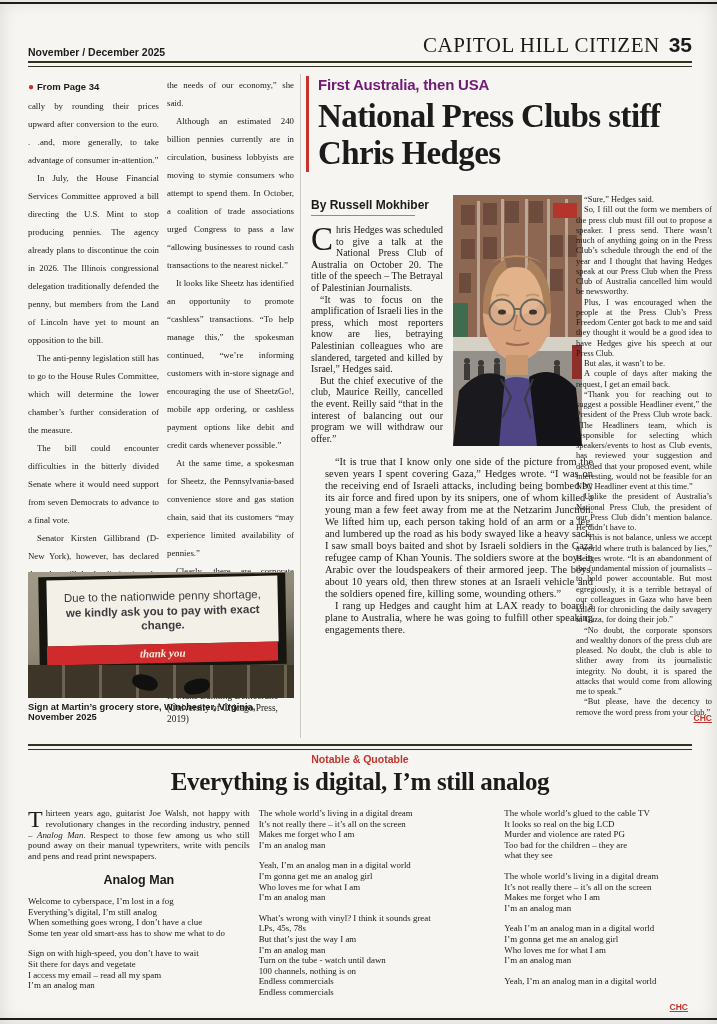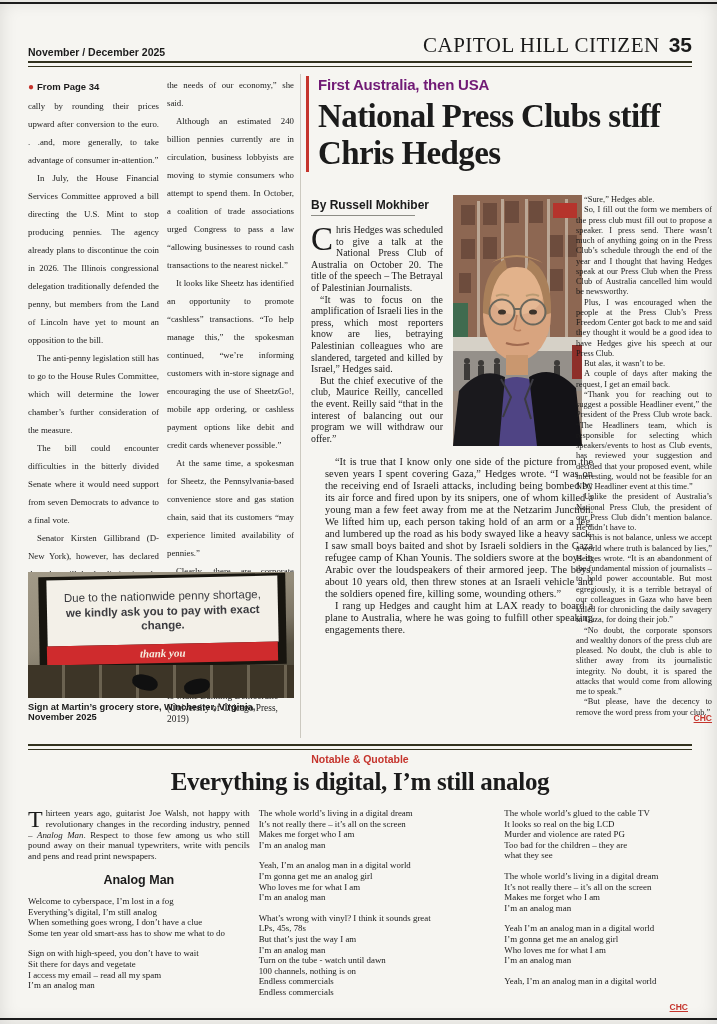--- a/index.html
+++ b/index.html
@@ -195,21 +195,21 @@
         <rect x="53" y="160" width="22" height="20" fill="#c9976f"></rect>
         <path d="M40,251 L44,188 Q64,176 84,188 L88,251 Z" fill="#4f4484"></path>
         <path d="M0,251 L6,196 Q28,170 52,182 L46,251 Z" fill="#1a191d"></path>
         <path d="M129,251 L123,193 Q100,168 76,182 L84,251 Z" fill="#141317"></path>
         <path d="M48,184 L58,202 L50,222" stroke="#3c3b42" stroke-width="2" fill="none"></path>
         <path d="M80,184 L72,204 L78,224" stroke="#3c3b42" stroke-width="2" fill="none"></path>
       </svg>
     </div>
     <div class="hcol3" style="position:absolute;left:270px;top:121px;width:136px;">
       <div>
-          <p>“Sure,” Hedges able.</p>
+          <p>“Sure,” Hedges said.</p>
           <p>So, I fill out the form we members of the press club must fill out to propose a speaker. I press send. There wasn’t much of anything going on in the Press Club’s schedule through the end of the year and I thought that having Hedges speak at our Press Club when the Press Club of Australia cancelled him would be newsworthy.</p>
           <p>Plus, I was encouraged when the people at the Press Club’s Press Freedom Center got back to me and said they thought it would be a good idea to have Hedges give his speech at our Press Club.</p>
           <p>But alas, it wasn’t to be.</p>
           <p>A couple of days after making the request, I get an email back.</p>
           <p>“Thank you for reaching out to suggest a possible Headliner event,” the President of the Press Club wrote back. “The Headliners team, which is responsible for selecting which speakers/events to host as Club events, has reviewed your suggestion and decided that your proposed event, while interesting, would not be feasible for an NPC Headliner event at this time.”</p>
           <p>Unlike the president of Australia’s National Press Club, the president of our Press Club didn’t mention balance. He didn’t have to.</p>
           <p>“This is not balance, unless we accept a world where truth is balanced by lies,” Hedges wrote. “It is an abandonment of the fundamental mission of journalists – to hold power accountable. But most egregiously, it is a terrible betrayal of our colleagues in Gaza who have been killed for chronicling the daily savagery in Gaza, for doing their job.”</p>
           <p>“No doubt, the corporate sponsors and wealthy donors of the press club are pleased. No doubt, the club is able to slither away from its journalistic integrity. No doubt, it is spared the attacks that would come from allowing me to speak.”</p>
           <p>“But please, have the decency to remove the word press from your club.”</p>
         </div>

